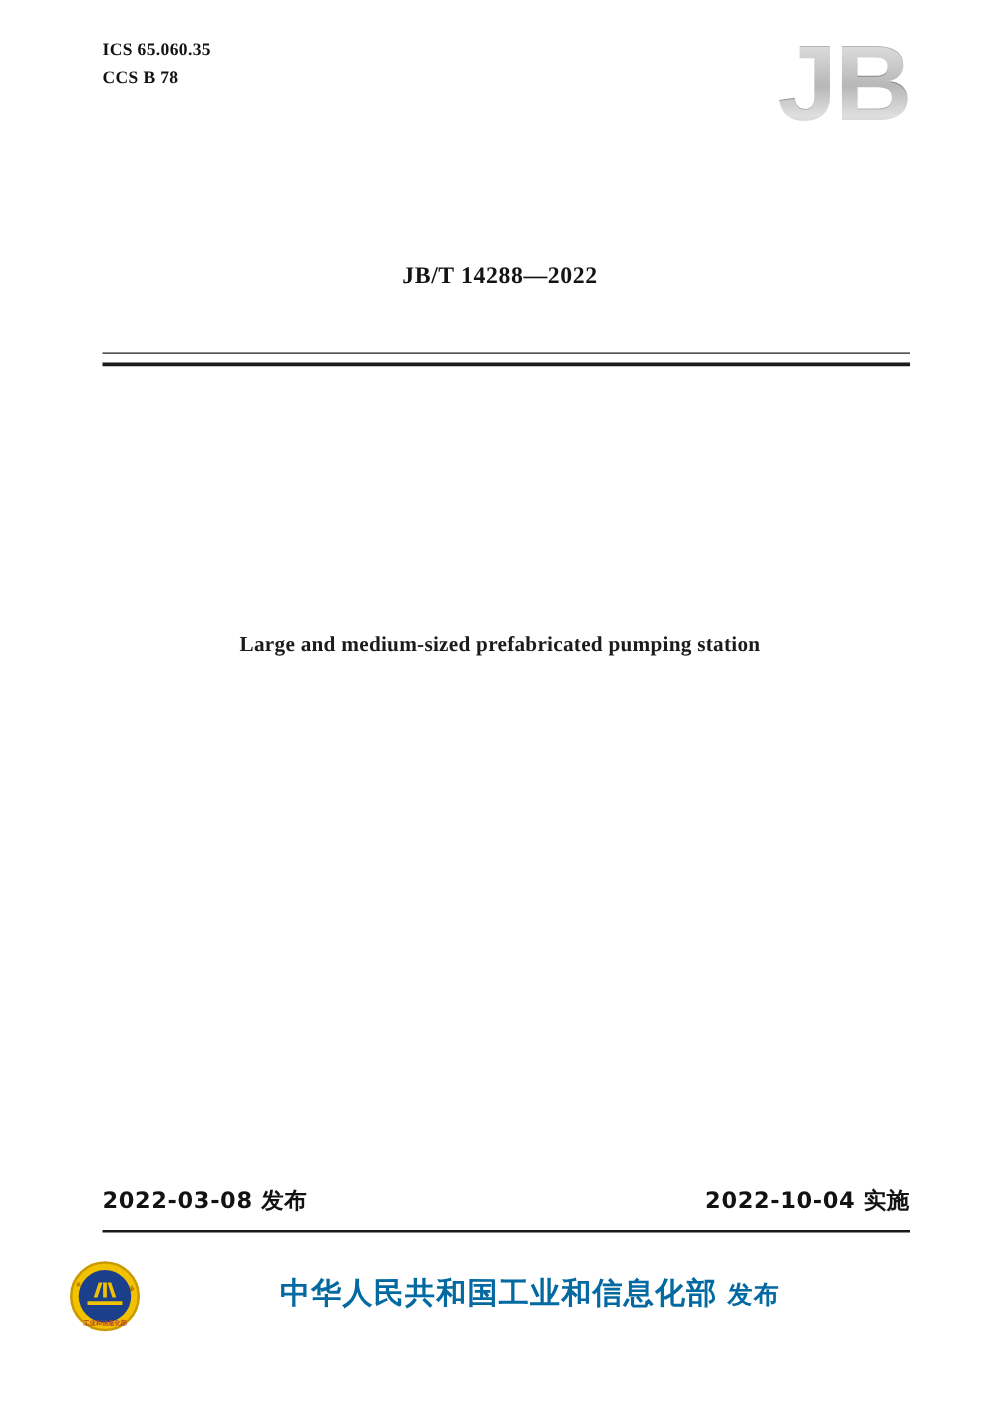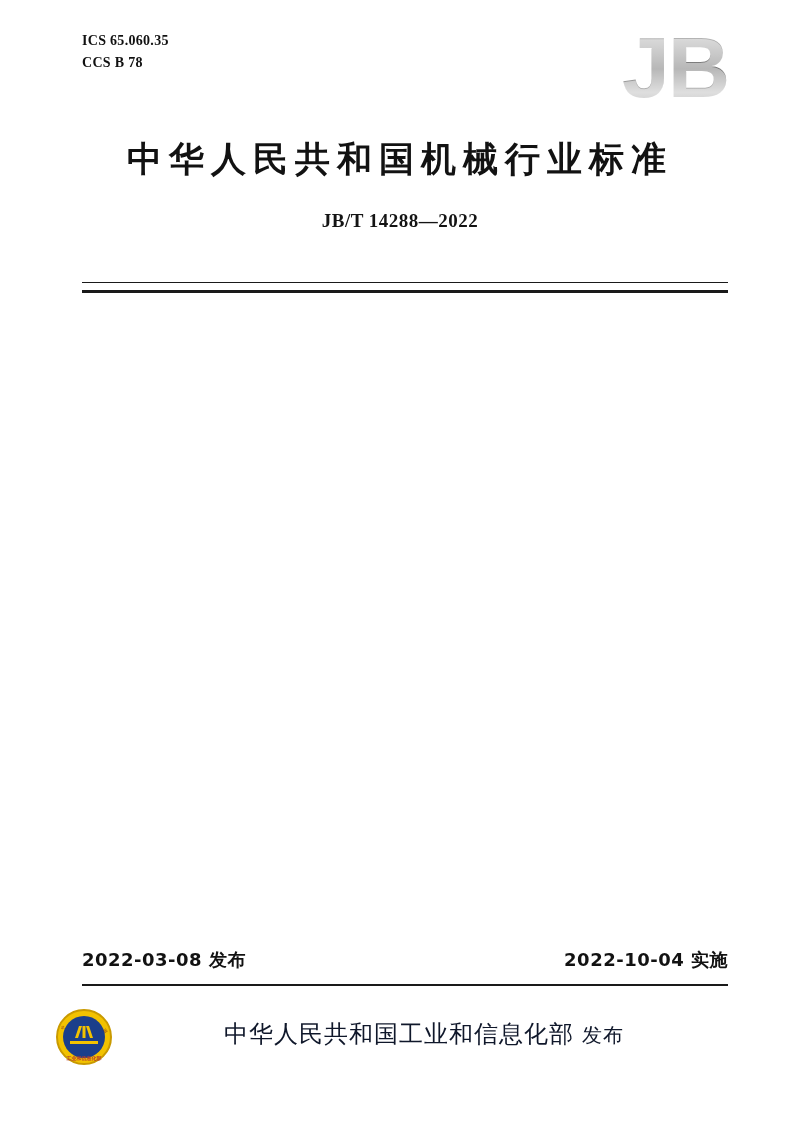--- a/index.html
+++ b/index.html
@@ -148,24 +148,24 @@
     position: absolute;
     left: 0; right: 0;
     top: 1000px;
     height: 68px;
     display: flex;
     align-items: center;
     justify-content: center;
   }
   .issuer-text {
     font-family: "DejaVu Sans", sans-serif;
-    font-weight: normal;
+    font-weight: bold;
     font-size: 24px;
     letter-spacing: 1px;
-    color: #0f172a;
+    color: #0369a1;
     white-space: nowrap;
     margin-left: 48px;
   }
   .issuer-text .pub { font-size: 20px; margin-left: 8px; }
 
   
   .emblem {
     position: absolute;
     left: 55px;
     top: 1008px;
@@ -180,27 +180,27 @@
 
 <div class="page">
 
   <div class="codes">
     <div>ICS 65.060.35</div>
     <div>CCS B 78</div>
   </div>
 
   <div class="jb-logo">JB</div>
 
-  <div class="nat-title">中华人民共和国机械行业标准</div>
 
   <div class="std-no">JB/T 14288—2022</div>
 
   <div class="rule rule-thin"></div>
   <div class="rule rule-thick"></div>
 
+  <div class="doc-title-en">Large and medium-sized prefabricated pumping station</div>
 
   <div class="dates">
     <div class="d">2022-03-08 发布</div>
     <div class="d">2022-10-04 实施</div>
   </div>
 
   <div class="rule-bottom"></div>
 
   <div class="emblem">
     <svg width="58" height="58" viewBox="0 0 58 58" aria-hidden="true">

